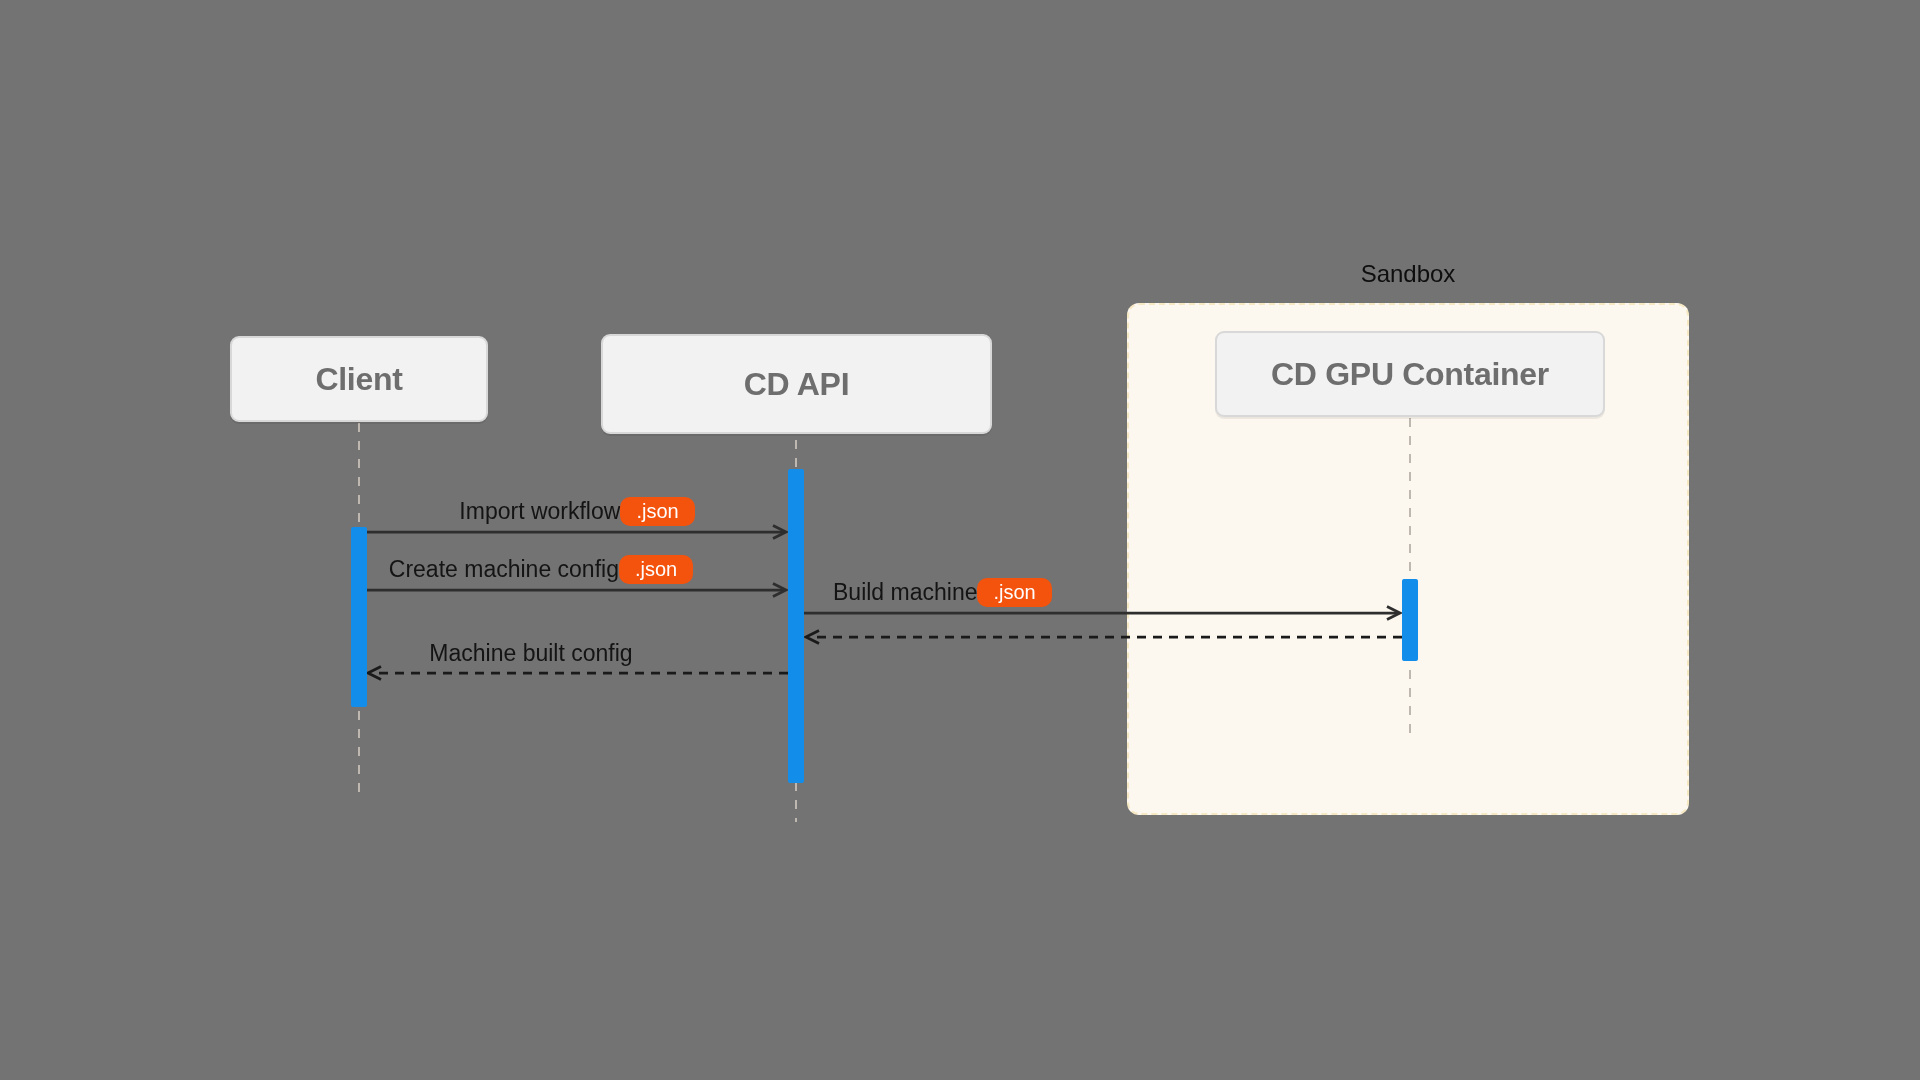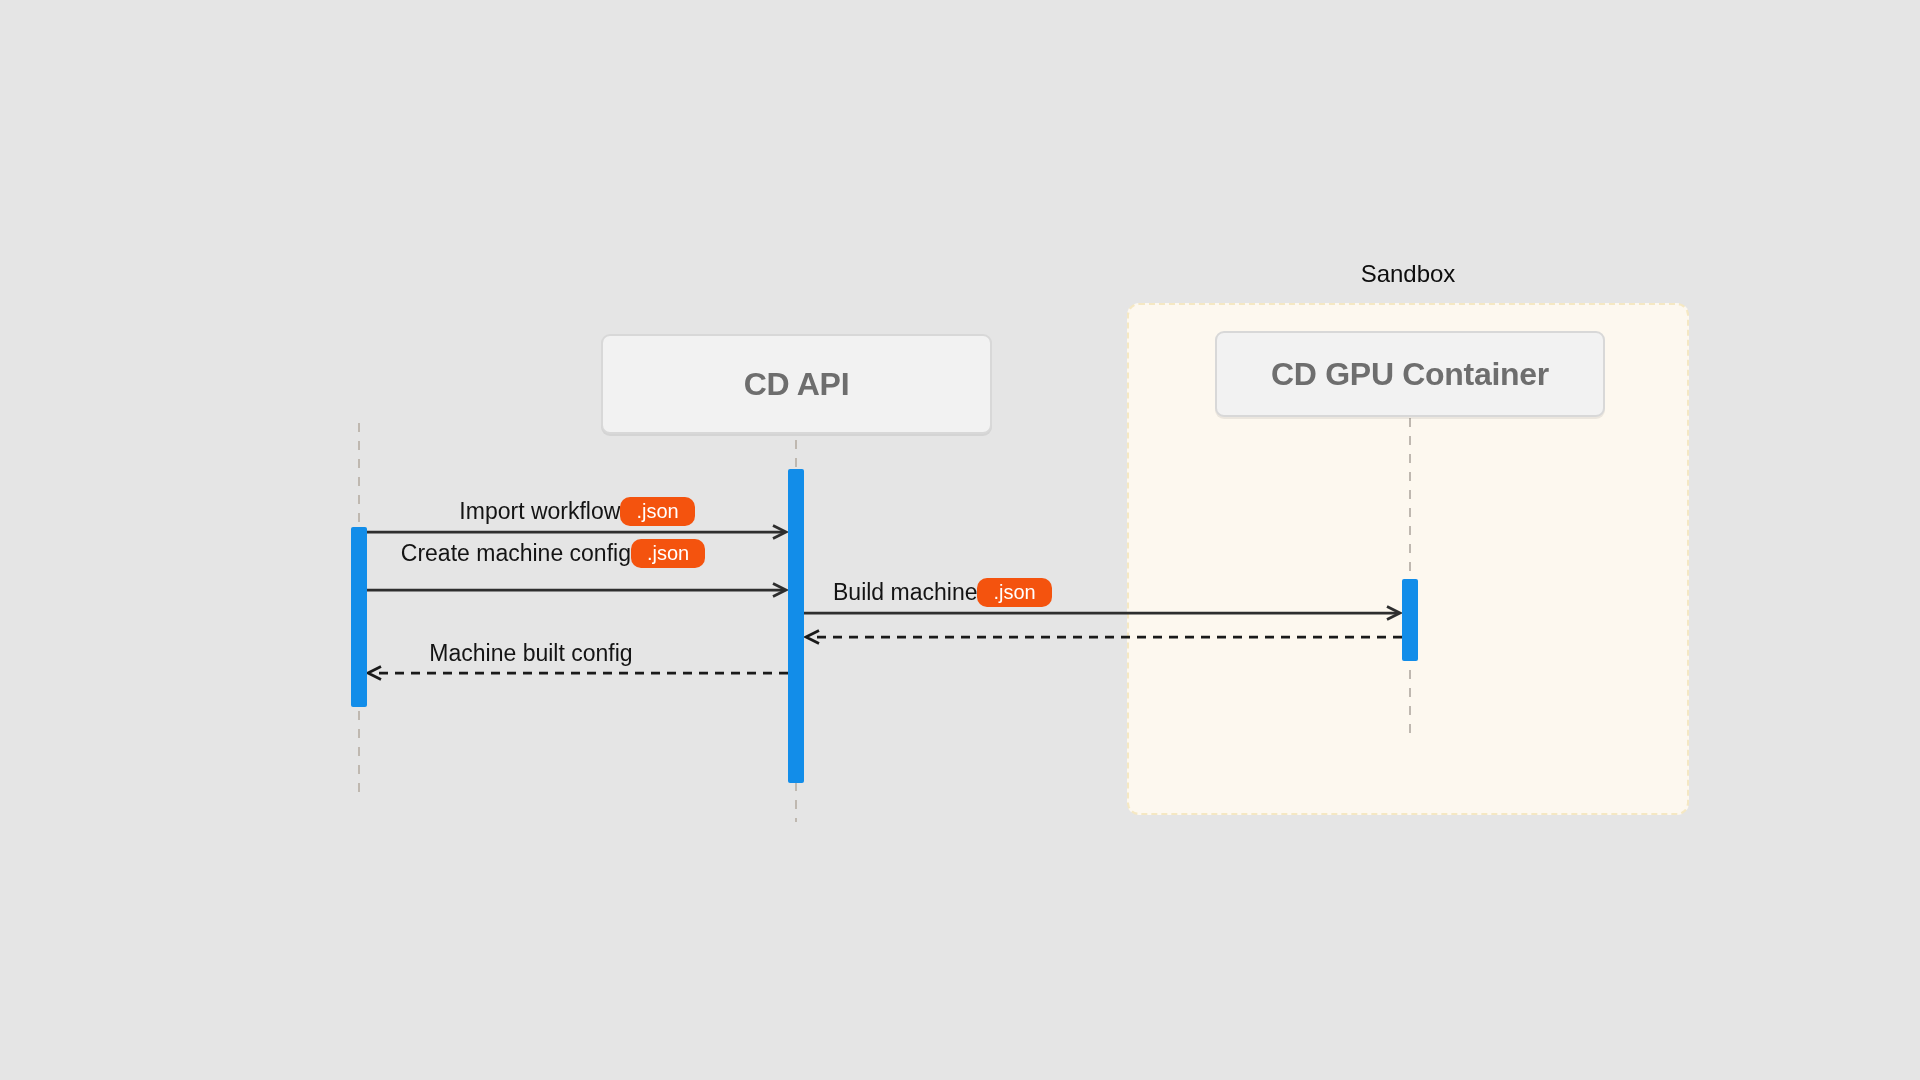--- a/index.html
+++ b/index.html
@@ -10,21 +10,21 @@
     --box-text:#6E6E6E;
     --sandbox-fill:#FDF8EF;
     --sandbox-border:#F5E8C3;
     --lifeline-grey:#BFB8B0;
     --arrow-dark:#2E2E2E;
     --label-text:#141414;
   }
   *{margin:0;padding:0;box-sizing:border-box;}
   html,body{width:1920px;height:1080px;background:#ffffff;overflow:hidden;
     font-family:"Liberation Sans","DejaVu Sans",sans-serif;}
-  .stage{position:relative;width:1920px;height:1080px;background:#e5e5e5;}
+  .stage{position:relative;width:1920px;height:1080px;background:#737373;}
 
   
   .sandbox{position:absolute;left:1127px;top:303px;width:562px;height:512px;
     background:var(--sandbox-fill);border:2px dashed var(--sandbox-border);
     border-radius:12px;z-index:0;}
   .sandbox-label{position:absolute;left:1127px;top:260px;width:562px;
     text-align:center;font-size:24px;font-weight:500;color:#0e0e0e;z-index:3;}
 
   
   svg.lines{position:absolute;left:0;top:0;z-index:1;}
@@ -47,21 +47,21 @@
   .bar.api{left:788px;top:469px;height:314px;}
   .bar.gpu{left:1402px;top:579px;height:82px;}
 
   
   .msg-row{position:absolute;height:32px;display:flex;align-items:center;
     justify-content:center;z-index:3;white-space:nowrap;}
   .msg-row .msg-text{font-size:23px;font-weight:500;color:var(--label-text);}
   .badge{background:var(--badge-orange);color:#ffffff;font-size:20px;
     font-weight:500;line-height:24px;padding:2px 16px 3px;border-radius:10px;}
   .msg-row.m1{left:367px;top:495px;width:420px;}
-  .msg-row.m2{left:367px;top:537px;width:348px;margin-left:12px;}
+  .msg-row.m2{left:367px;top:553px;width:348px;}
   .msg-row.m3{left:833px;top:576px;justify-content:flex-start;}
   .msg-row.m5{left:321px;top:637px;width:420px;}
 </style>
 </head>
 <body>
 
 <div class="stage">
 
   <div class="sandbox-label">Sandbox</div>
   <div class="sandbox"></div>
@@ -81,20 +81,23 @@
     <line x1="804" y1="613" x2="1398" y2="613" stroke="var(--arrow-dark)" stroke-width="2.75"></line>
     <path d="M1387 606.5 L1400 613 L1387 619.5" fill="none" stroke="var(--arrow-dark)" stroke-width="2.75"></path>
 
     <line x1="1402" y1="637" x2="810" y2="637" stroke="#1a1a1a" stroke-width="2.75" stroke-dasharray="9 7"></line>
     <path d="M819 630.5 L806 637 L819 643.5" fill="none" stroke="#1a1a1a" stroke-width="2.75"></path>
 
     <line x1="788" y1="673" x2="372" y2="673" stroke="#1a1a1a" stroke-width="2.75" stroke-dasharray="9 7"></line>
     <path d="M381 666.5 L368 673 L381 679.5" fill="none" stroke="#1a1a1a" stroke-width="2.75"></path>
   </svg>
 
+  <div class="participant client">
+    <span>Client</span>
+  </div>
   <div class="participant api">
     <span>CD API</span>
   </div>
   <div class="participant gpu">
     <span>CD GPU Container</span>
   </div>
 
   <div class="bar client"></div>
   <div class="bar api"></div>
   <div class="bar gpu"></div>

